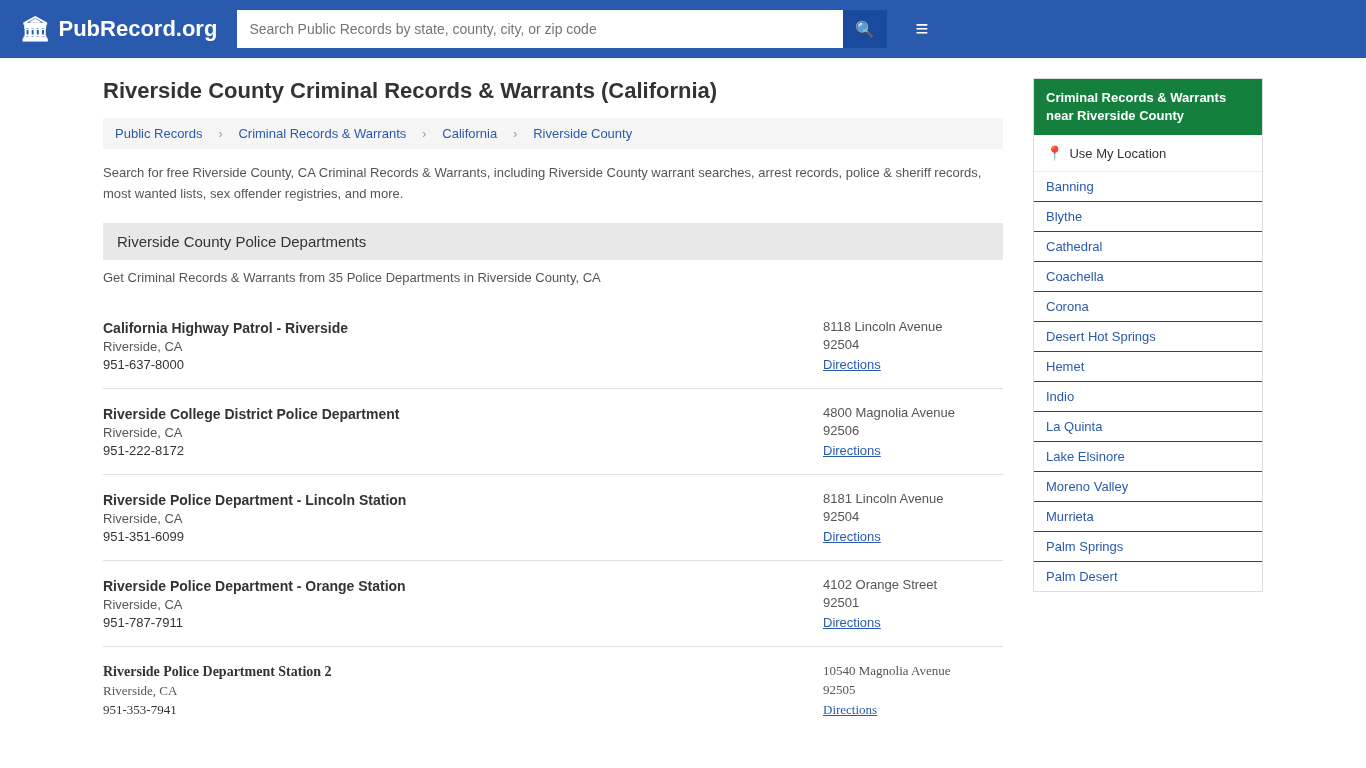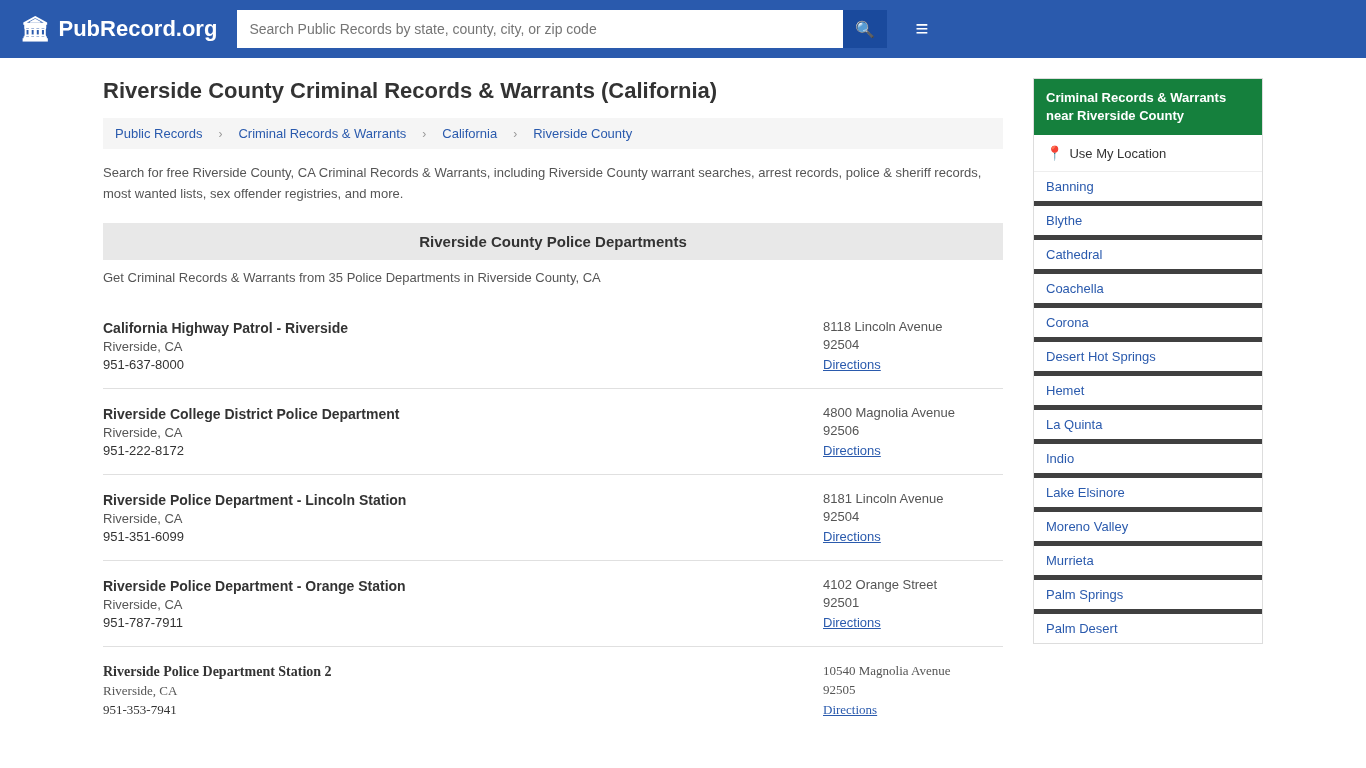--- a/index.html
+++ b/index.html
@@ -101,24 +101,23 @@
       font-size: 13px;
       color: #555;
       margin-bottom: 18px;
       line-height: 1.6;
     }
 
     .section-header {
       background: #e8e8e8;
       padding: 10px 14px;
       font-size: 15px;
-      font-weight: bold;
+      font-weight: normal;
       color: #333;
       margin-bottom: 10px;
-      text-align: center;
     }
     .section-subtext {
       font-size: 13px;
       color: #555;
       margin-bottom: 18px;
     }
 
     
     .dept-list { }
     .dept-entry {
@@ -193,21 +192,21 @@
       font-size: 13px;
       color: #333;
       cursor: pointer;
     }
     .location-pin { color: #2a5aad; font-size: 14px; }
     .sidebar-list { list-style: none; }
     .sidebar-list li {
       padding: 7px 12px;
       font-size: 13px;
       color: #2a5aad;
-      border-bottom: 5px solid #404040;
+      border-bottom: 1px solid #404040;
       cursor: pointer;
     }
     .sidebar-list li:last-child { border-bottom: none; }
   </style>
 </head>
 <body>
 
 <header class="header">
   <div class="logo-area">
     <span class="logo-icon">🏛</span>
@@ -318,22 +317,22 @@
         <span>Use My Location</span>
       </div>
       <ul class="sidebar-list" id="city-list">
       <li>Banning</li>
           <li>Blythe</li>
           <li>Cathedral</li>
           <li>Coachella</li>
           <li>Corona</li>
           <li>Desert Hot Springs</li>
           <li>Hemet</li>
+          <li>Indio</li>
           <li>La Quinta</li>
-          <li>Indio</li>
           <li>Lake Elsinore</li>
           <li>Moreno Valley</li>
           <li>Murrieta</li>
           <li>Palm Springs</li>
           <li>Palm Desert</li>
         </ul>
     </div>
   </aside>
 
 </div>

